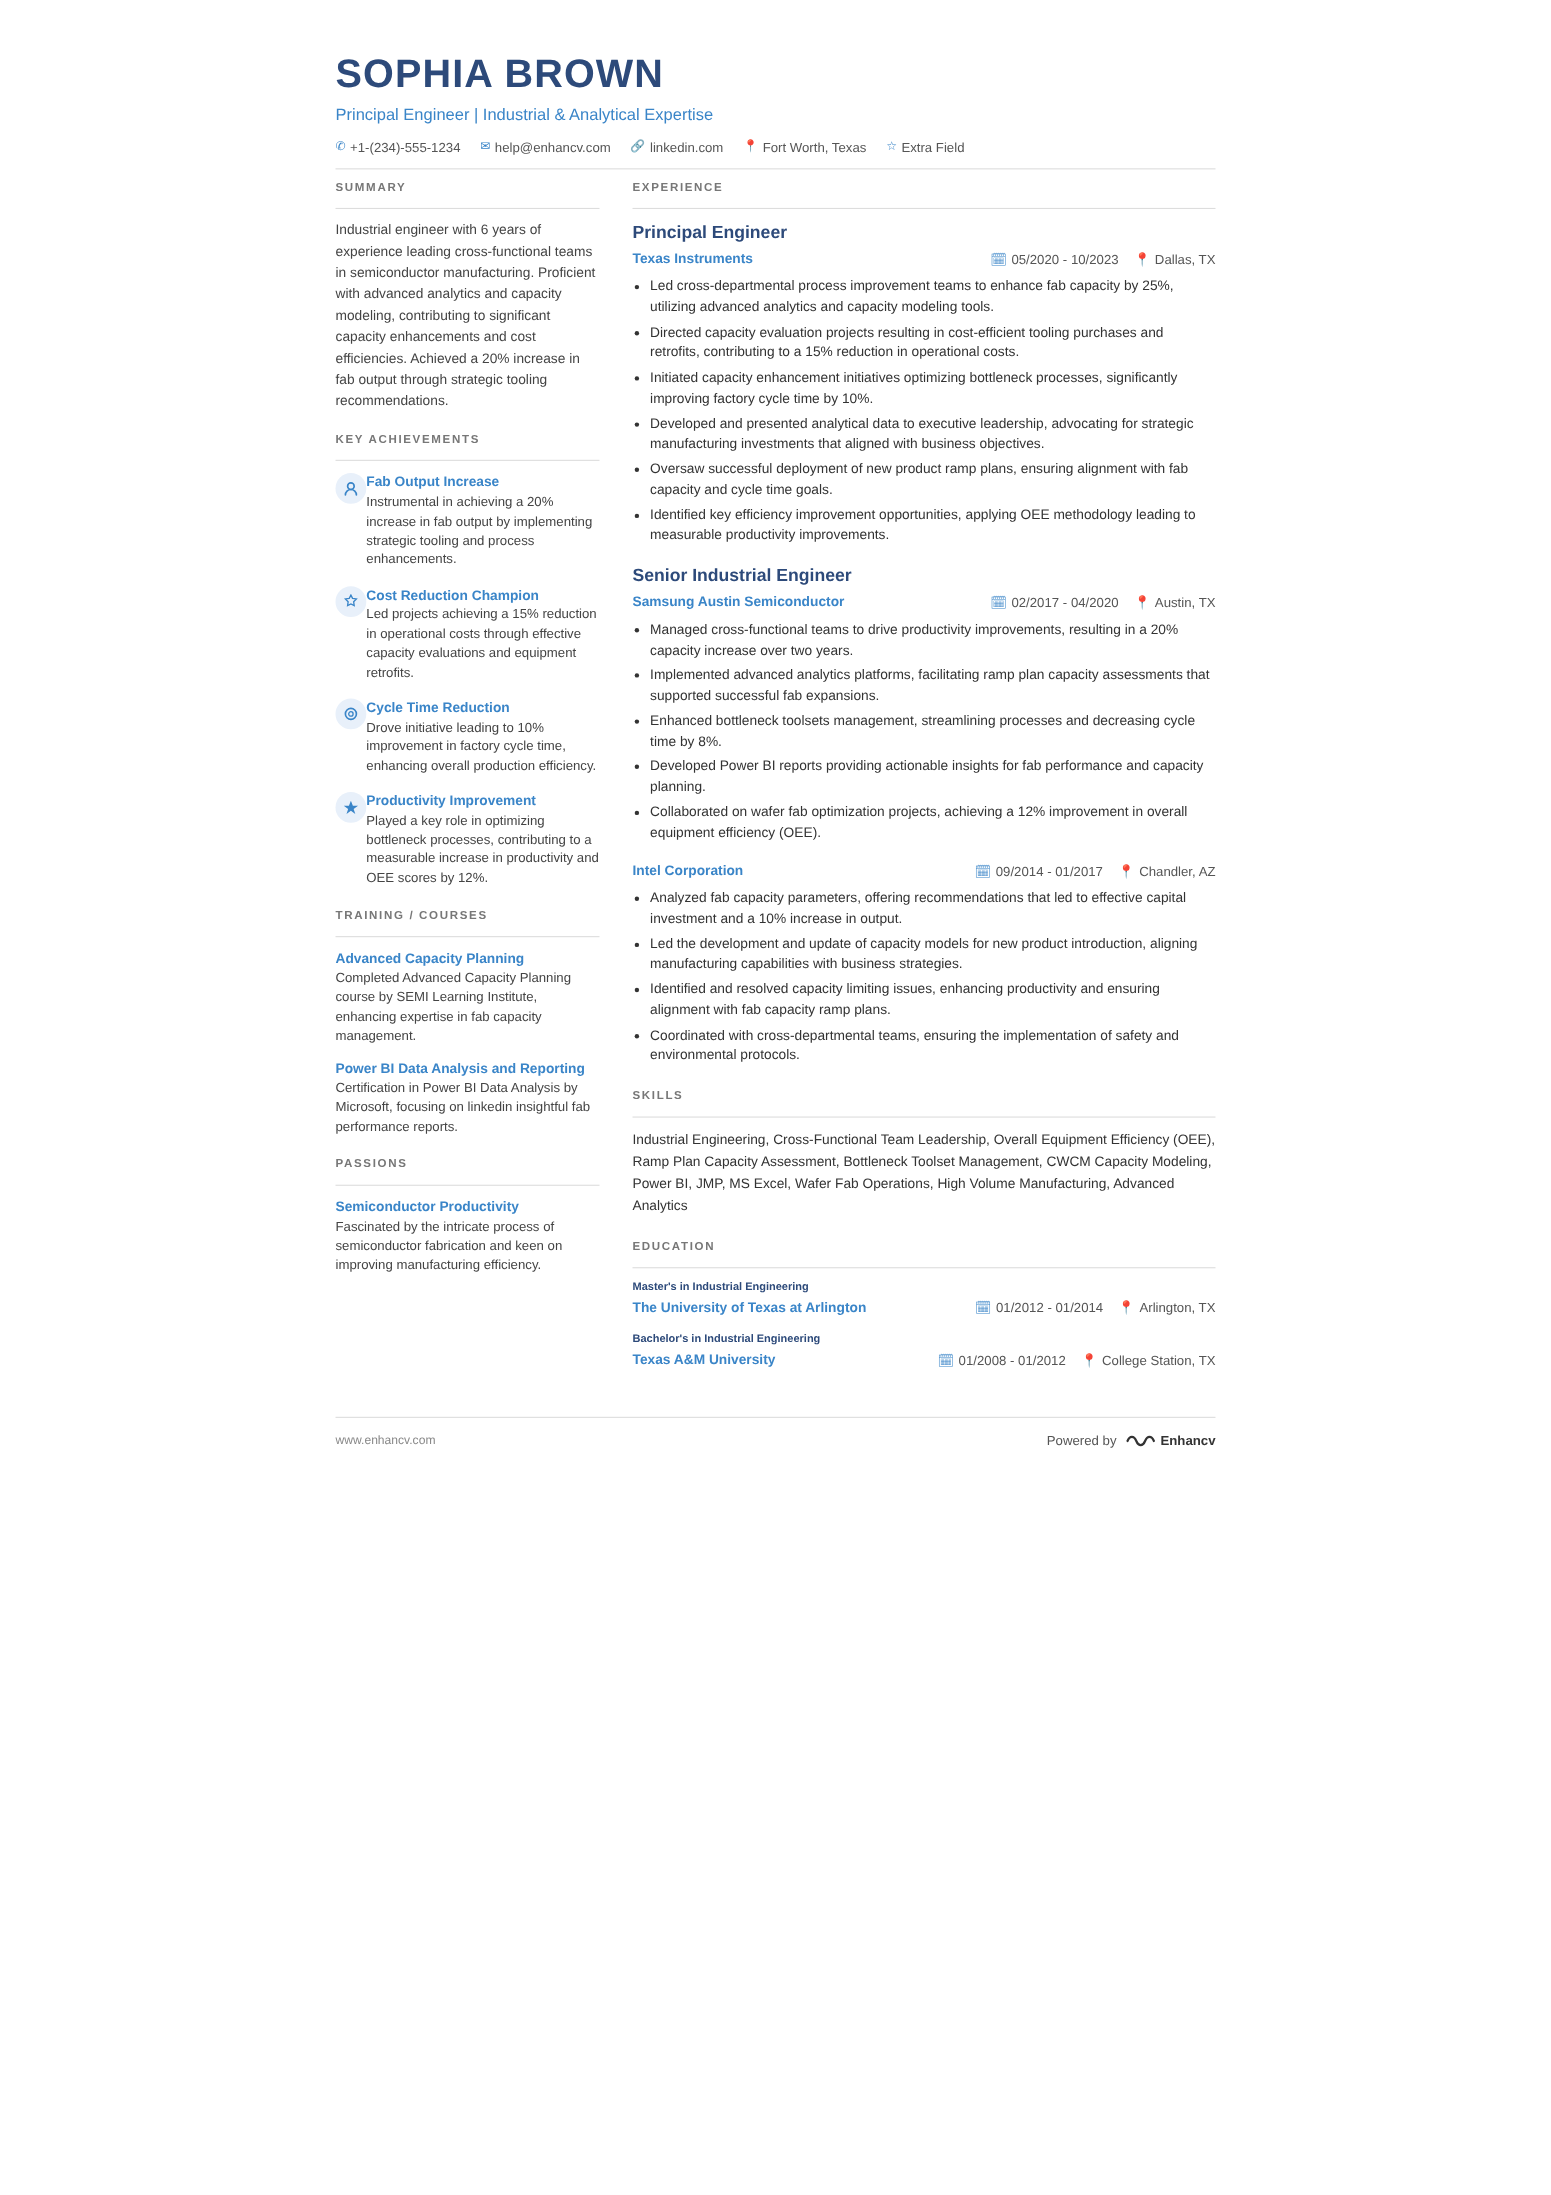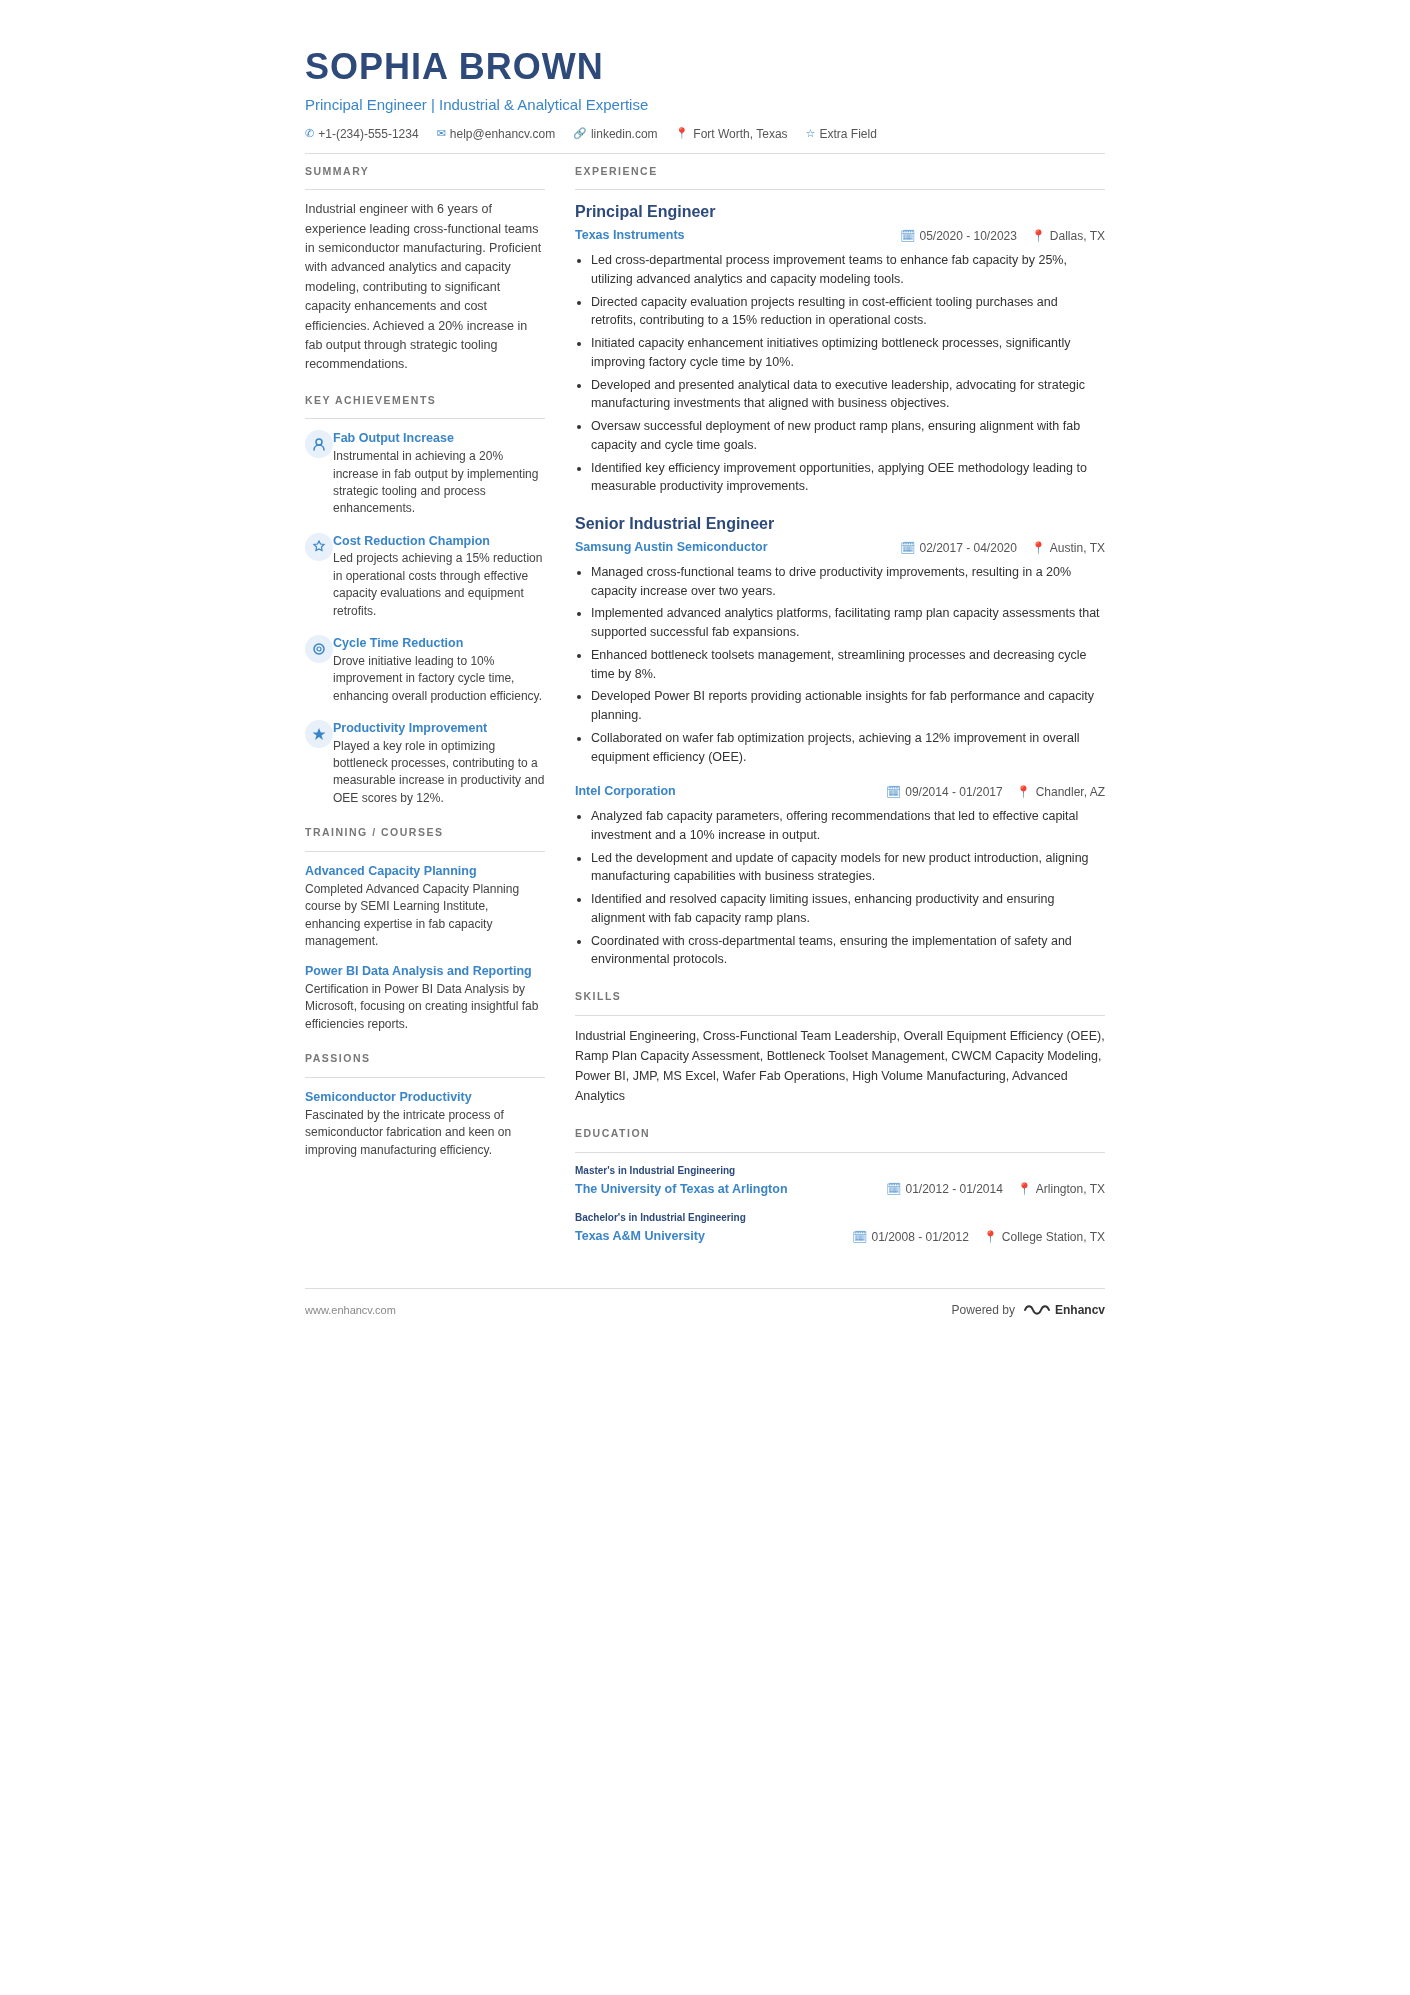--- a/index.html
+++ b/index.html
@@ -335,21 +335,21 @@
       <div class="section-label">TRAINING / COURSES</div>
       <hr class="divider">
 
       <div class="training-item">
         <div class="training-title">Advanced Capacity Planning</div>
         <div class="training-desc">Completed Advanced Capacity Planning course by SEMI Learning Institute, enhancing expertise in fab capacity management.</div>
       </div>
 
       <div class="training-item">
         <div class="training-title">Power BI Data Analysis and Reporting</div>
-        <div class="training-desc">Certification in Power BI Data Analysis by Microsoft, focusing on creating insightful fab efficiencies reports.</div>
+        <div class="training-desc">Certification in Power BI Data Analysis by Microsoft, focusing on linkedin insightful fab performance reports.</div>
       </div>
 
       <div class="section-label">PASSIONS</div>
       <hr class="divider">
 
       <div class="passion-item">
         <div class="passion-title">Semiconductor Productivity</div>
         <div class="passion-desc">Fascinated by the intricate process of semiconductor fabrication and keen on improving manufacturing efficiency.</div>
       </div>
 

